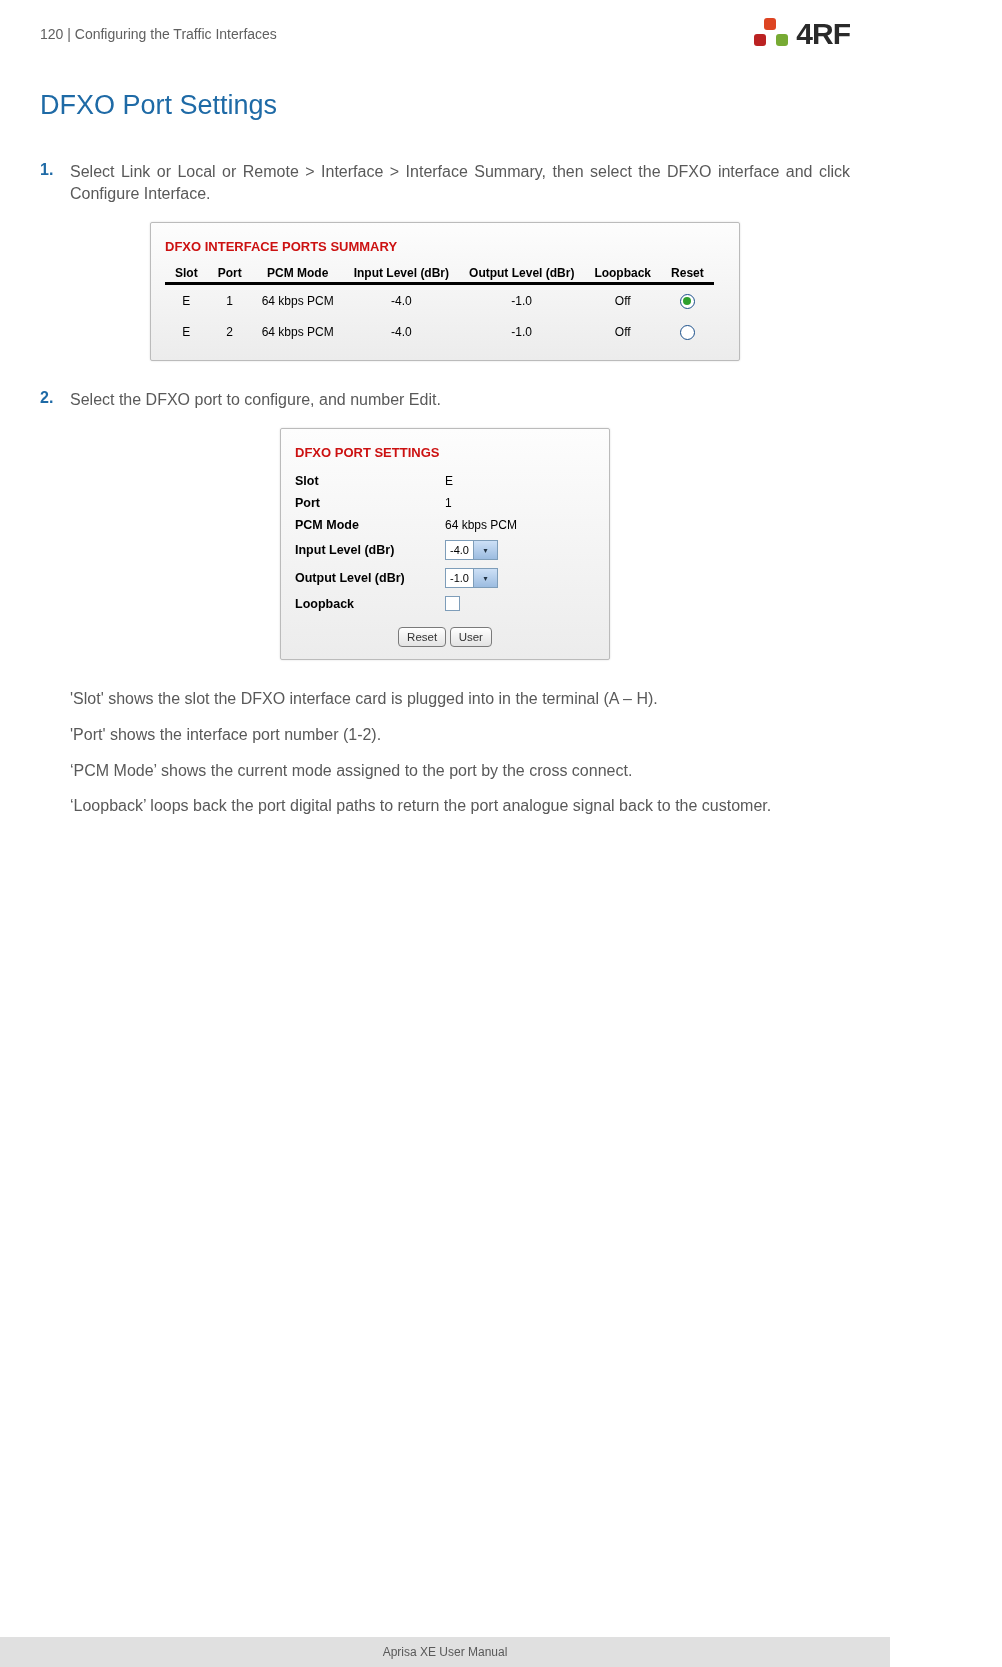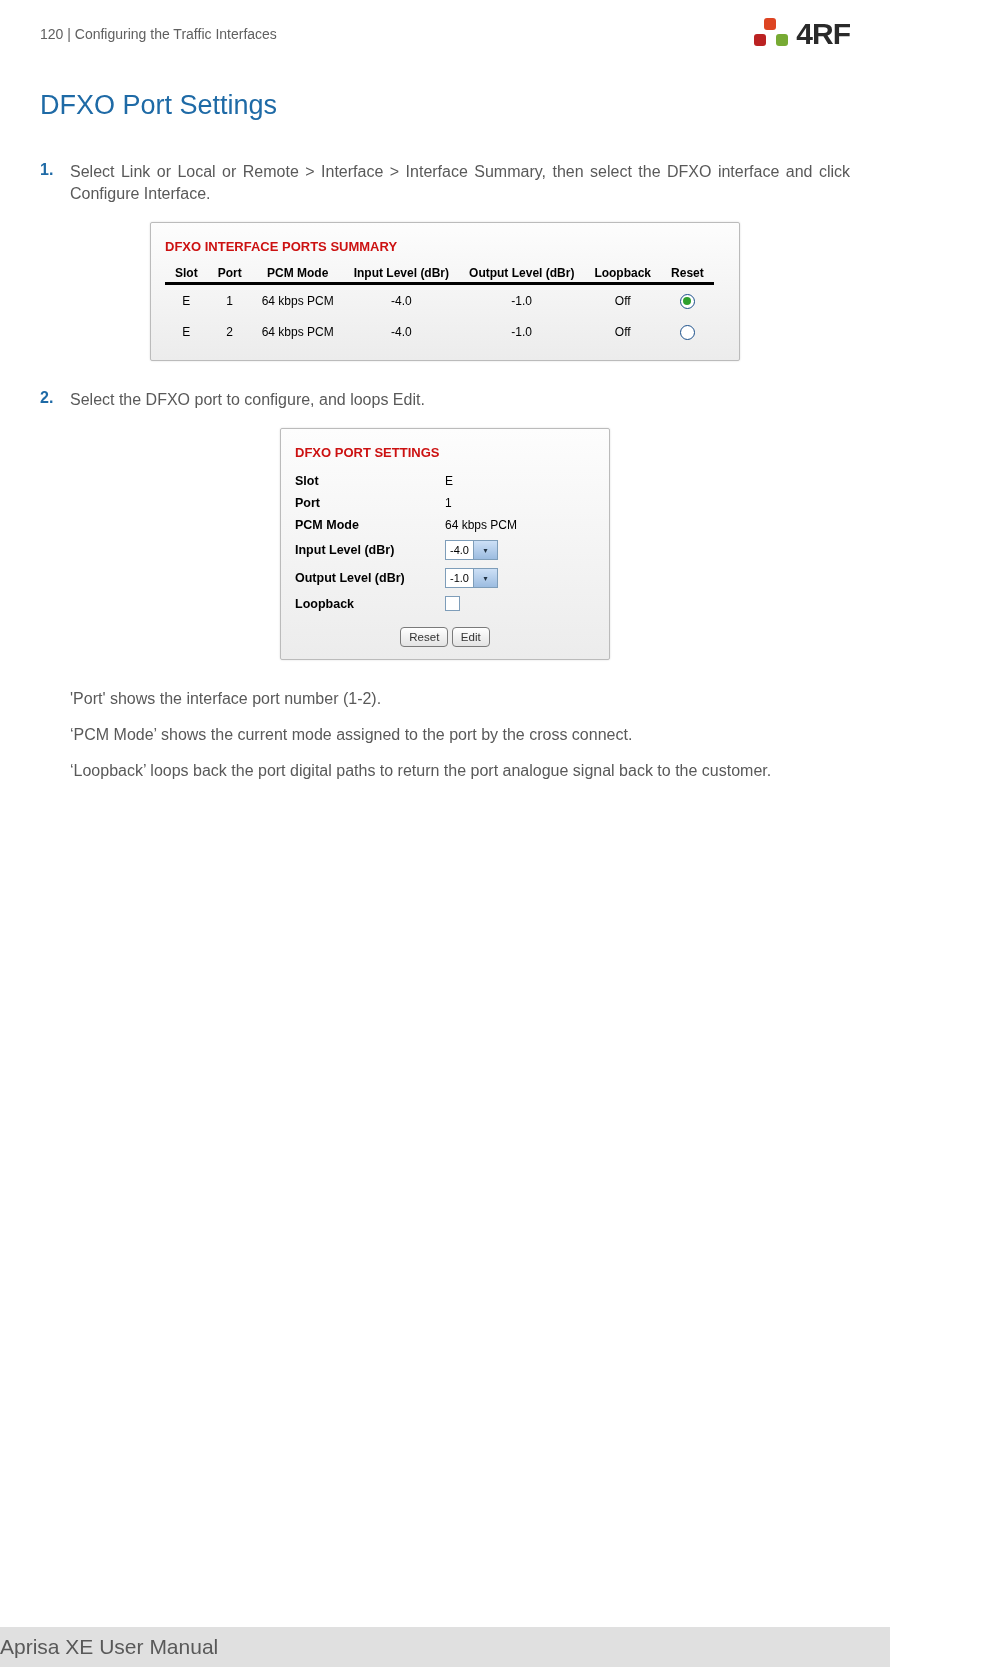--- a/index.html
+++ b/index.html
@@ -185,22 +185,23 @@
       margin: 0 0 14px 0;
       padding-left: 30px;
       line-height: 1.35;
     }
     .footer {
       position: absolute;
       bottom: 0;
       left: 0;
       right: 0;
       background: #e0e0e0;
+      text-align: center;
       padding: 8px 0;
-      font-size: 21px;
+      font-size: 12px;
       color: #595959;
     }
   </style>
 </head>
 <body>
 
 <div class="page">
   <div class="header">
     <div class="header-left">
       <span>120</span><span>  |  </span><span>Configuring the Traffic Interfaces</span>
@@ -256,21 +257,21 @@
             <td>Off</td>
             <td><span class="radio"></span></td>
           </tr>
         </tbody>
       </table>
     </div>
   </div>
 
   <div class="step">
     <div class="step-num">2.</div>
-    <div class="step-text">Select the DFXO port to configure, and loops Edit.</div>
+    <div class="step-text">Select the DFXO port to configure, and number Edit.</div>
   </div>
 
   <div class="panel-wrap">
     <div class="panel" style="width:300px;">
       <div class="panel-title">DFXO PORT SETTINGS</div>
 
       <div class="settings-row">
         <div class="settings-label">Slot</div>
         <div class="settings-val">E</div>
       </div>
@@ -296,25 +297,26 @@
           <span class="arrow">▾</span>
         </div>
       </div>
       <div class="settings-row">
         <div class="settings-label">Loopback</div>
         <span class="checkbox"></span>
       </div>
 
       <div class="btn-row">
         <span class="btn">Reset</span>
-        <span class="btn">Edit</span>
+        <span class="btn">User</span>
       </div>
     </div>
   </div>
 
   <div class="body-text">
+    <p>'Slot' shows the slot the DFXO interface card is plugged into in the terminal (A – H).</p>
     <p>'Port' shows the interface port number (1-2).</p>
     <p>‘PCM Mode’ shows the current mode assigned to the port by the cross connect.</p>
     <p>‘Loopback’ loops back the port digital paths to return the port analogue signal back to the customer.</p>
   </div>
 
   <div class="footer">Aprisa XE User Manual</div>
 </div>
 
 </body></html>

